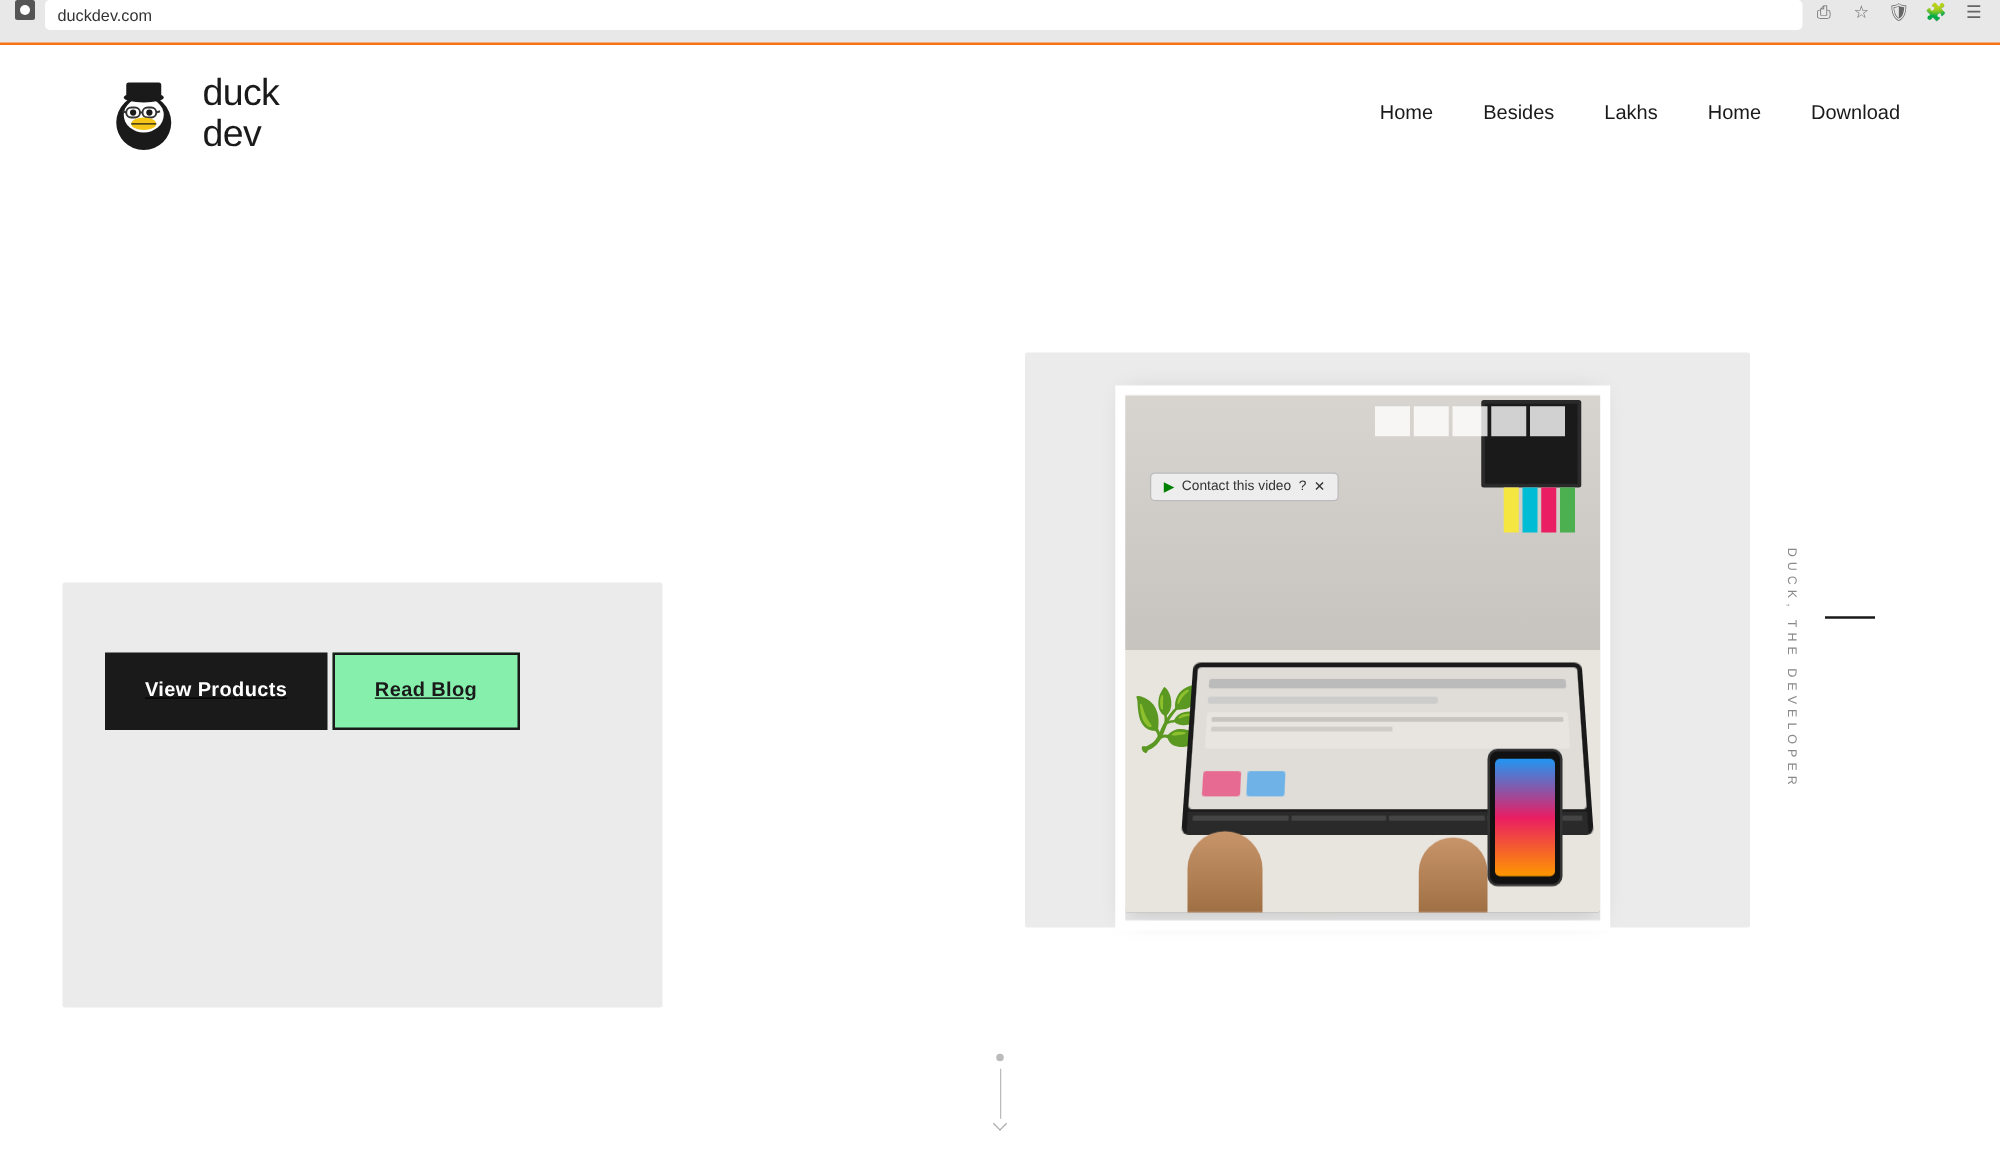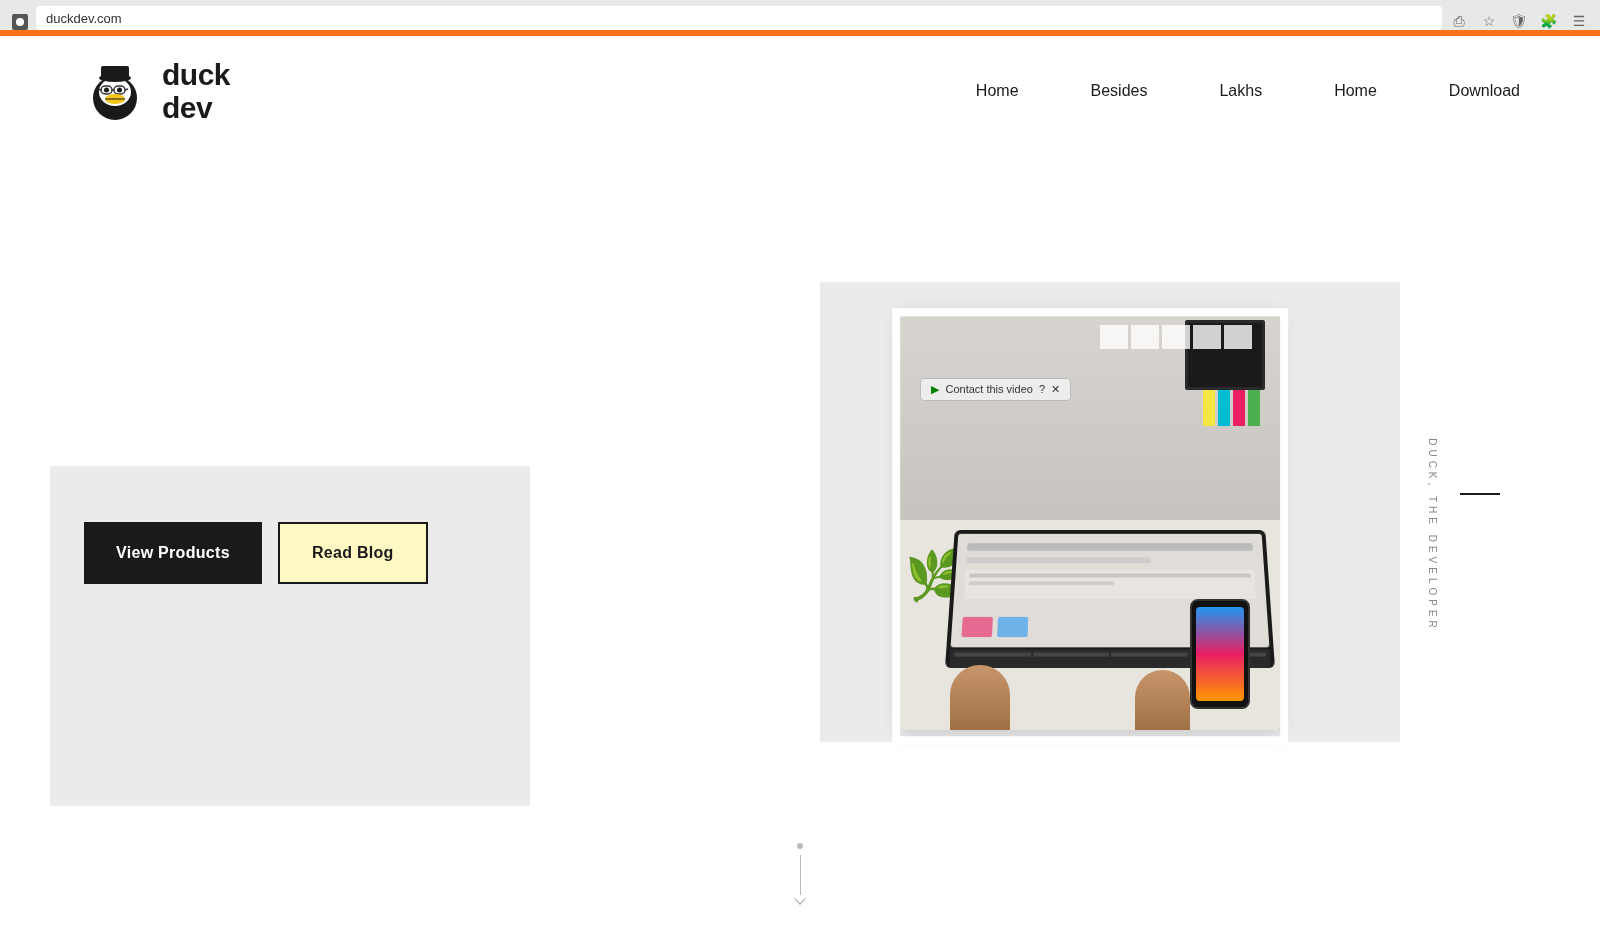--- a/index.html
+++ b/index.html
@@ -9,23 +9,23 @@
       width: 1600px;
       height: 925px;
       overflow: hidden;
     }
 
     
     .browser-chrome {
       background: #e8e8e8;
       height: 36px;
       display: flex;
-      align-items: flex-end;
+      align-items: flex-start;
       padding: 0 12px;
-      border-bottom: 6px solid #f97316;
+      border-bottom: 2px solid #f97316;
       gap: 8px;
     }
     .browser-favicon {
       width: 16px;
       height: 16px;
       background: #555;
       border-radius: 2px;
       display: flex; align-items: center; justify-content: center;
     }
     .browser-url-bar {
@@ -73,21 +73,21 @@
       display: flex;
       align-items: center;
       gap: 12px;
     }
     .logo-icon {
       width: 70px;
       height: 70px;
     }
     .nav {
       display: flex;
-      gap: 72px;
+      gap: 40px;
       align-items: center;
       justify-content: center;
     }
     .nav-item {
       font-size: 16px;
       font-weight: 500;
       color: #1a1a1a;
       text-decoration: none;
       cursor: pointer;
     }
@@ -135,40 +135,41 @@
       color: #555;
       line-height: 1.7;
       max-width: 480px;
       position: relative;
       z-index: 1;
       padding-left: 20px;
     }
 
     .hero-buttons {
       display: flex;
-      gap: 16px;
+      gap: 4px;
       margin-top: 36px;
       position: relative;
       z-index: 1;
       padding-left: 4px;
+      text-decoration: underline;
     }
 
     .btn-primary {
       background: #1a1a1a;
       color: white;
       border: none;
       padding: 20px 32px;
       font-size: 16px;
       font-weight: 700;
       cursor: pointer;
       letter-spacing: 0.3px;
     }
 
     .btn-secondary {
-      background: #fef9c3;
+      background: #86efac;
       color: #1a1a1a;
       border: 2px solid #1a1a1a;
       padding: 20px 32px;
       font-size: 16px;
       font-weight: 700;
       cursor: pointer;
       letter-spacing: 0.3px;
     }
 
     
@@ -384,21 +385,21 @@
         <circle cx="26.5" cy="34" r="2.5" fill="#1a1a1a"></circle>
         <circle cx="39.5" cy="34" r="2.5" fill="#1a1a1a"></circle>
 
         <ellipse cx="35" cy="43" rx="10" ry="5" fill="#f5c518"></ellipse>
         <line x1="25" y1="43" x2="45" y2="43" stroke="#1a1a1a" stroke-width="1"></line>
 
         <ellipse cx="35" cy="22" rx="16" ry="4" fill="#1a1a1a"></ellipse>
         <rect x="21" y="10" width="28" height="13" rx="2" fill="#1a1a1a"></rect>
       </svg>
       <div>
-        <div style="font-size:30px;font-weight:700;color:#1a1a1a;line-height:1.1;letter-spacing:-0.5px;">
+        <div style="font-size:30px;font-weight:400;color:#1a1a1a;line-height:1.1;letter-spacing:-0.5px;">
           <span>duck</span><br>
           <span>dev</span>
         </div>
       </div>
     </div>
 
     <nav class="nav">
       <a class="nav-item">Home</a>
       <a class="nav-item">Besides</a>
       <a class="nav-item">Lakhs</a>

